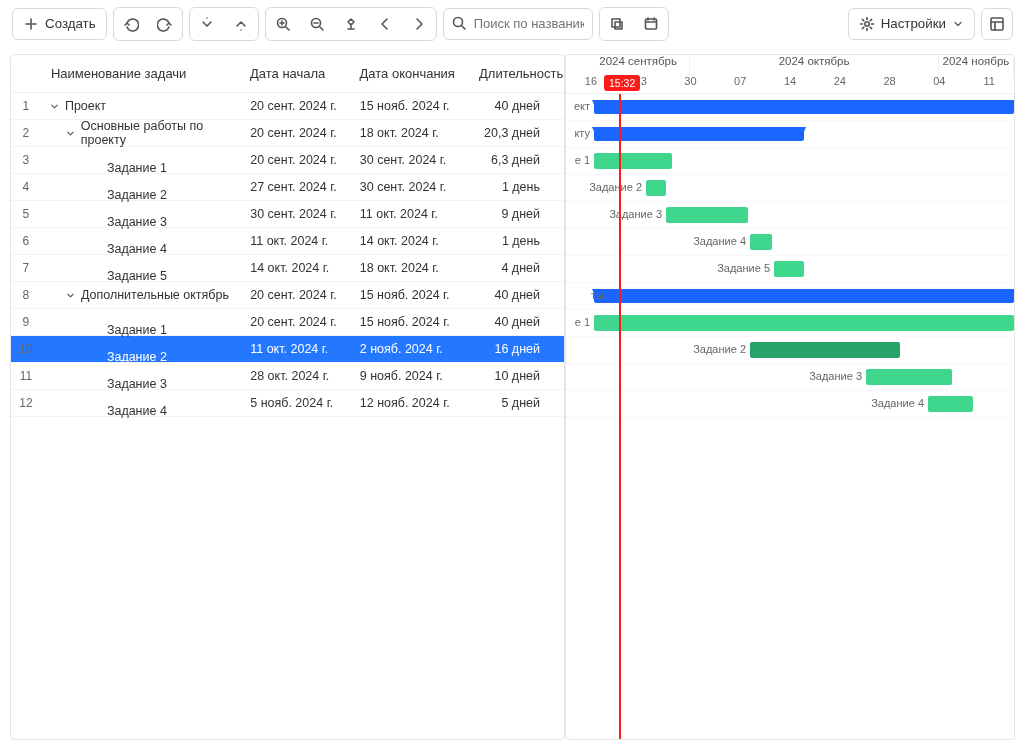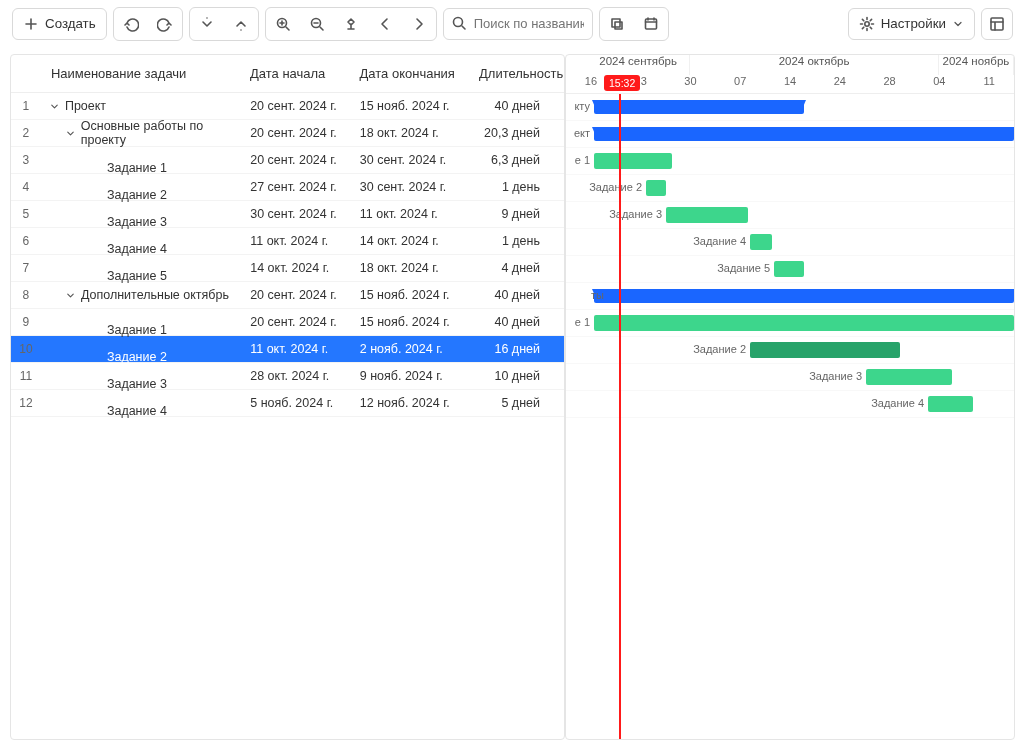--- a/index.html
+++ b/index.html
@@ -333,28 +333,28 @@
             <div class="gh-day">14</div>
             <div class="gh-day">24</div>
             <div class="gh-day">28</div>
             <div class="gh-day">04</div>
             <div class="gh-day">11</div>
           </div>
       </div>
       <div class="gantt-body" id="gantt-body">
         <div class="today-line" id="today-line" style="left: 53px;"></div>
       <div class="gantt-row">
+            <div class="bar blue" style="left: 28px; width: 420px;"></div>
+            <div class="bar-label left" style="left: 0px; width: 24px;">ект</div>
+          </div>
+          <div class="gantt-row">
             <div class="bar blue" style="left: 28px; width: 210px;"></div>
             <div class="bar-label left" style="left: 0px; width: 24px;">кту</div>
           </div>
           <div class="gantt-row">
-            <div class="bar blue" style="left: 28px; width: 420px;"></div>
-            <div class="bar-label left" style="left: 0px; width: 24px;">ект</div>
-          </div>
-          <div class="gantt-row">
             <div class="bar green" style="left: 28px; width: 78px;"></div>
             <div class="bar-label left" style="left: 0px; width: 24px;">е 1</div>
           </div>
           <div class="gantt-row">
             <div class="bar green" style="left: 80px; width: 20px;"></div>
             <div class="bar-label left" style="left: 12px; width: 64px;">Задание 2</div>
           </div>
           <div class="gantt-row">
             <div class="bar green" style="left: 100px; width: 82px;"></div>
             <div class="bar-label left" style="left: 36px; width: 60px;">Задание 3</div>

